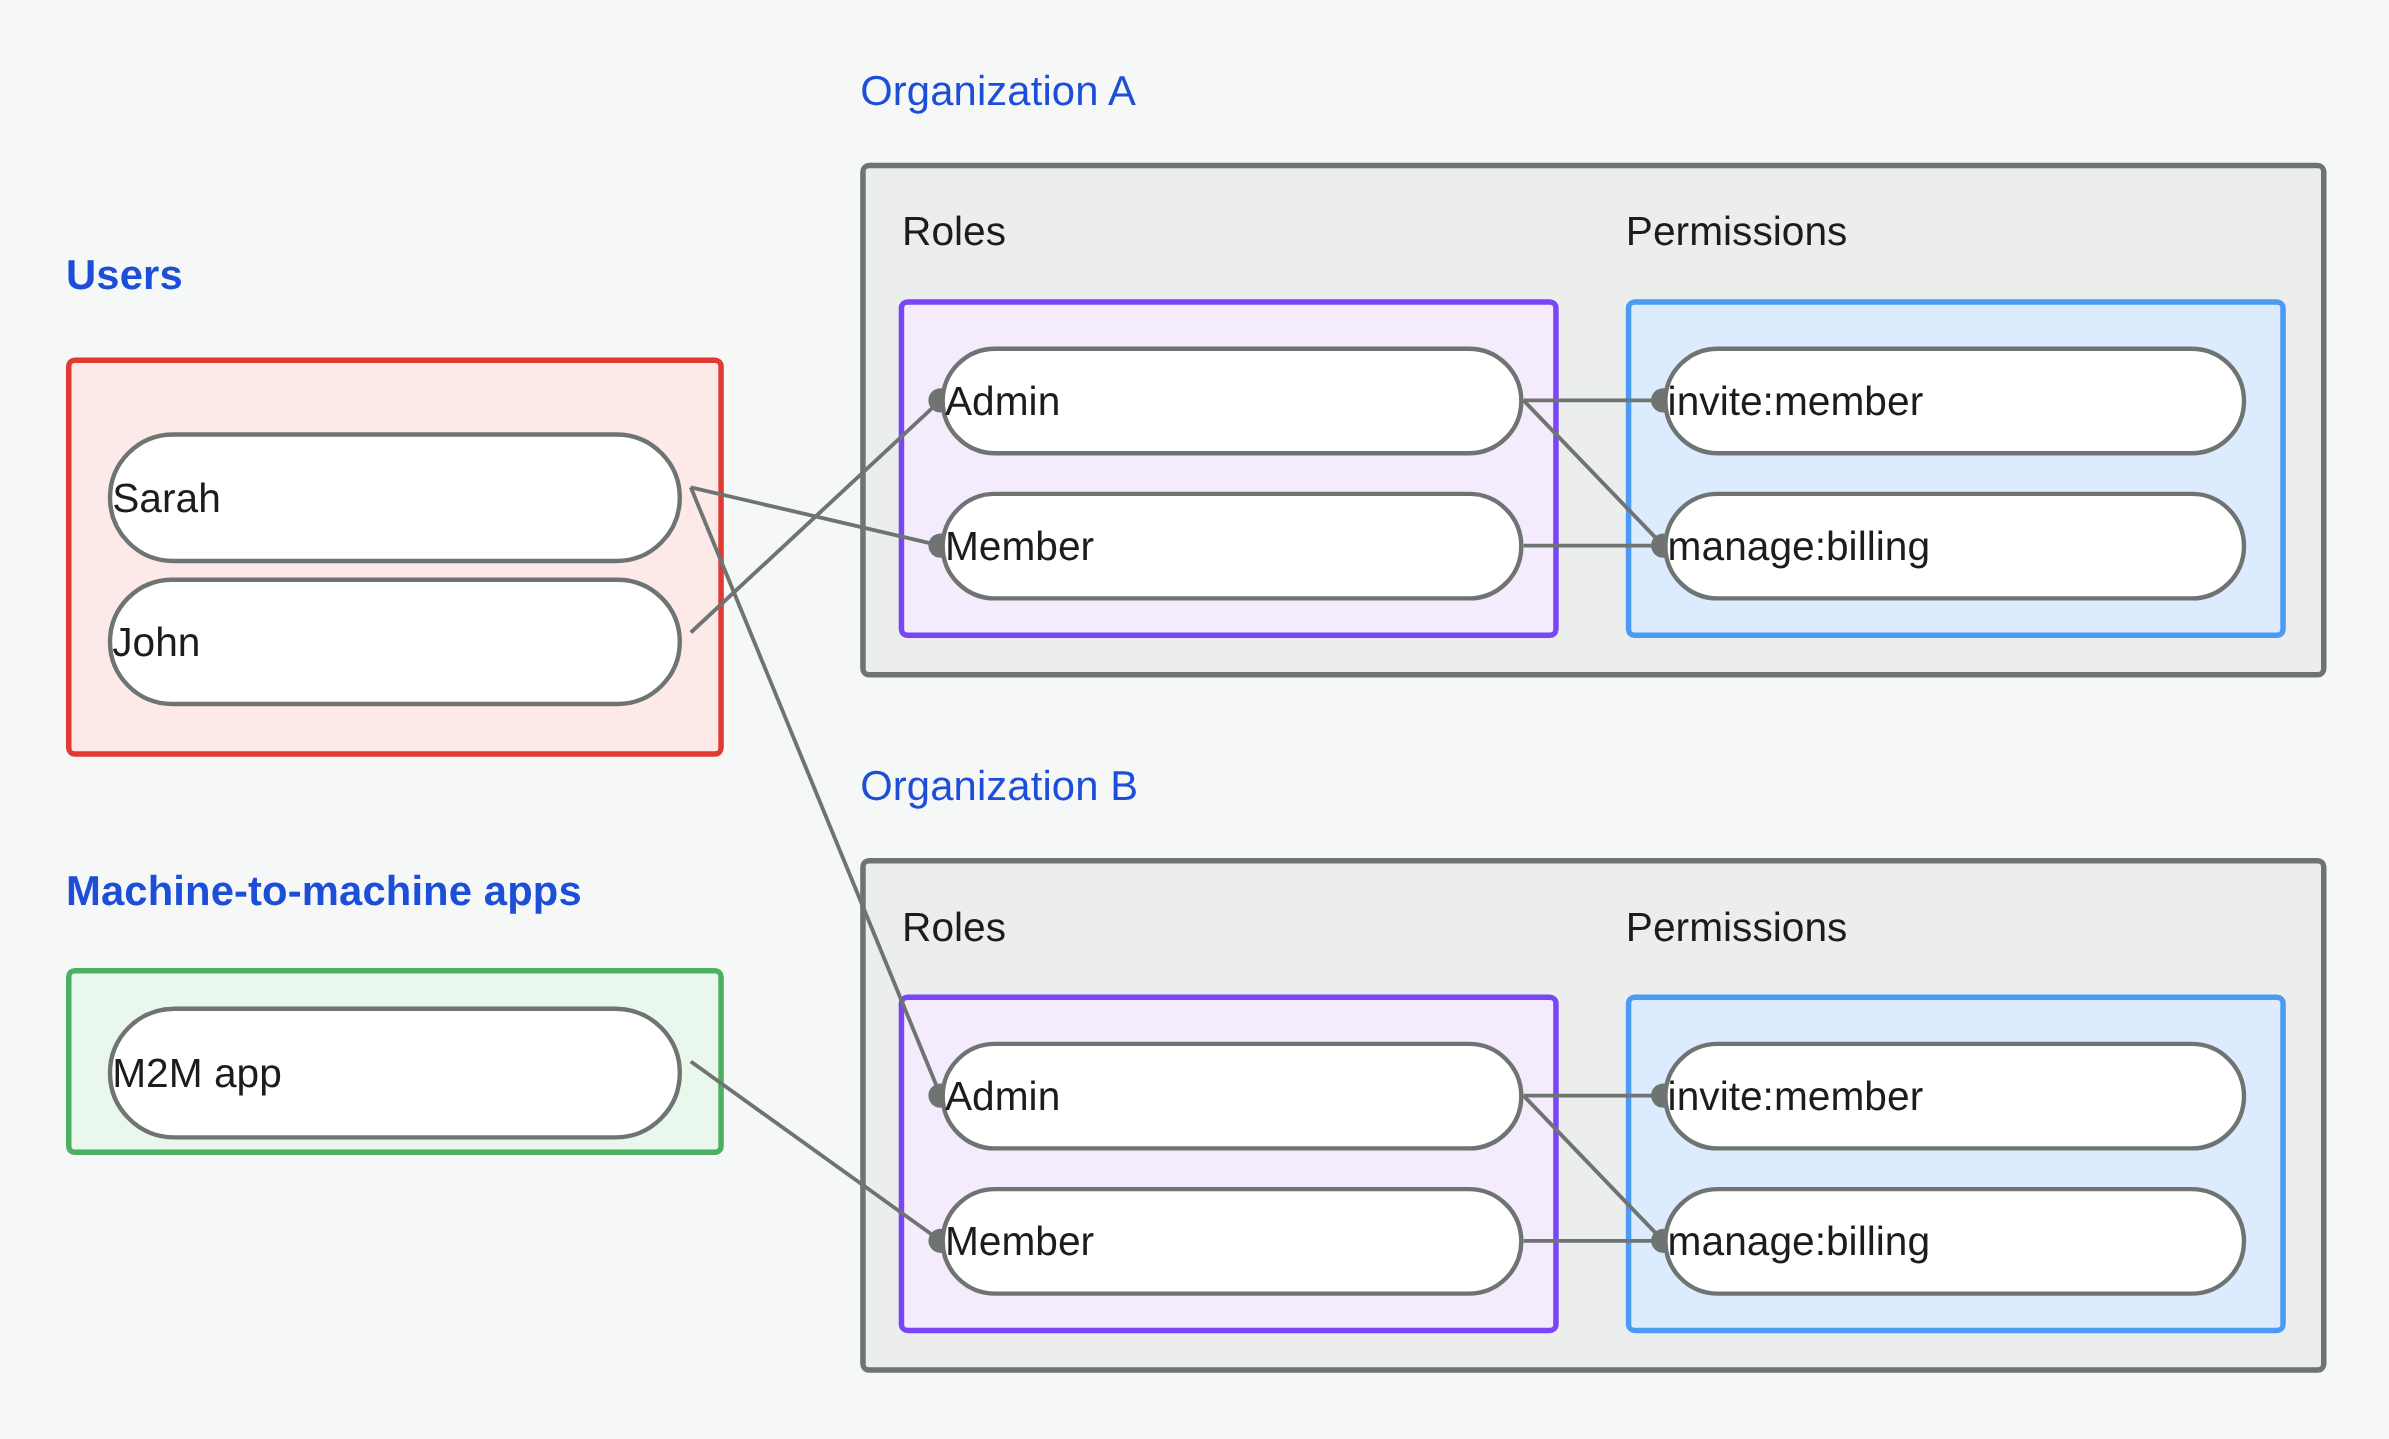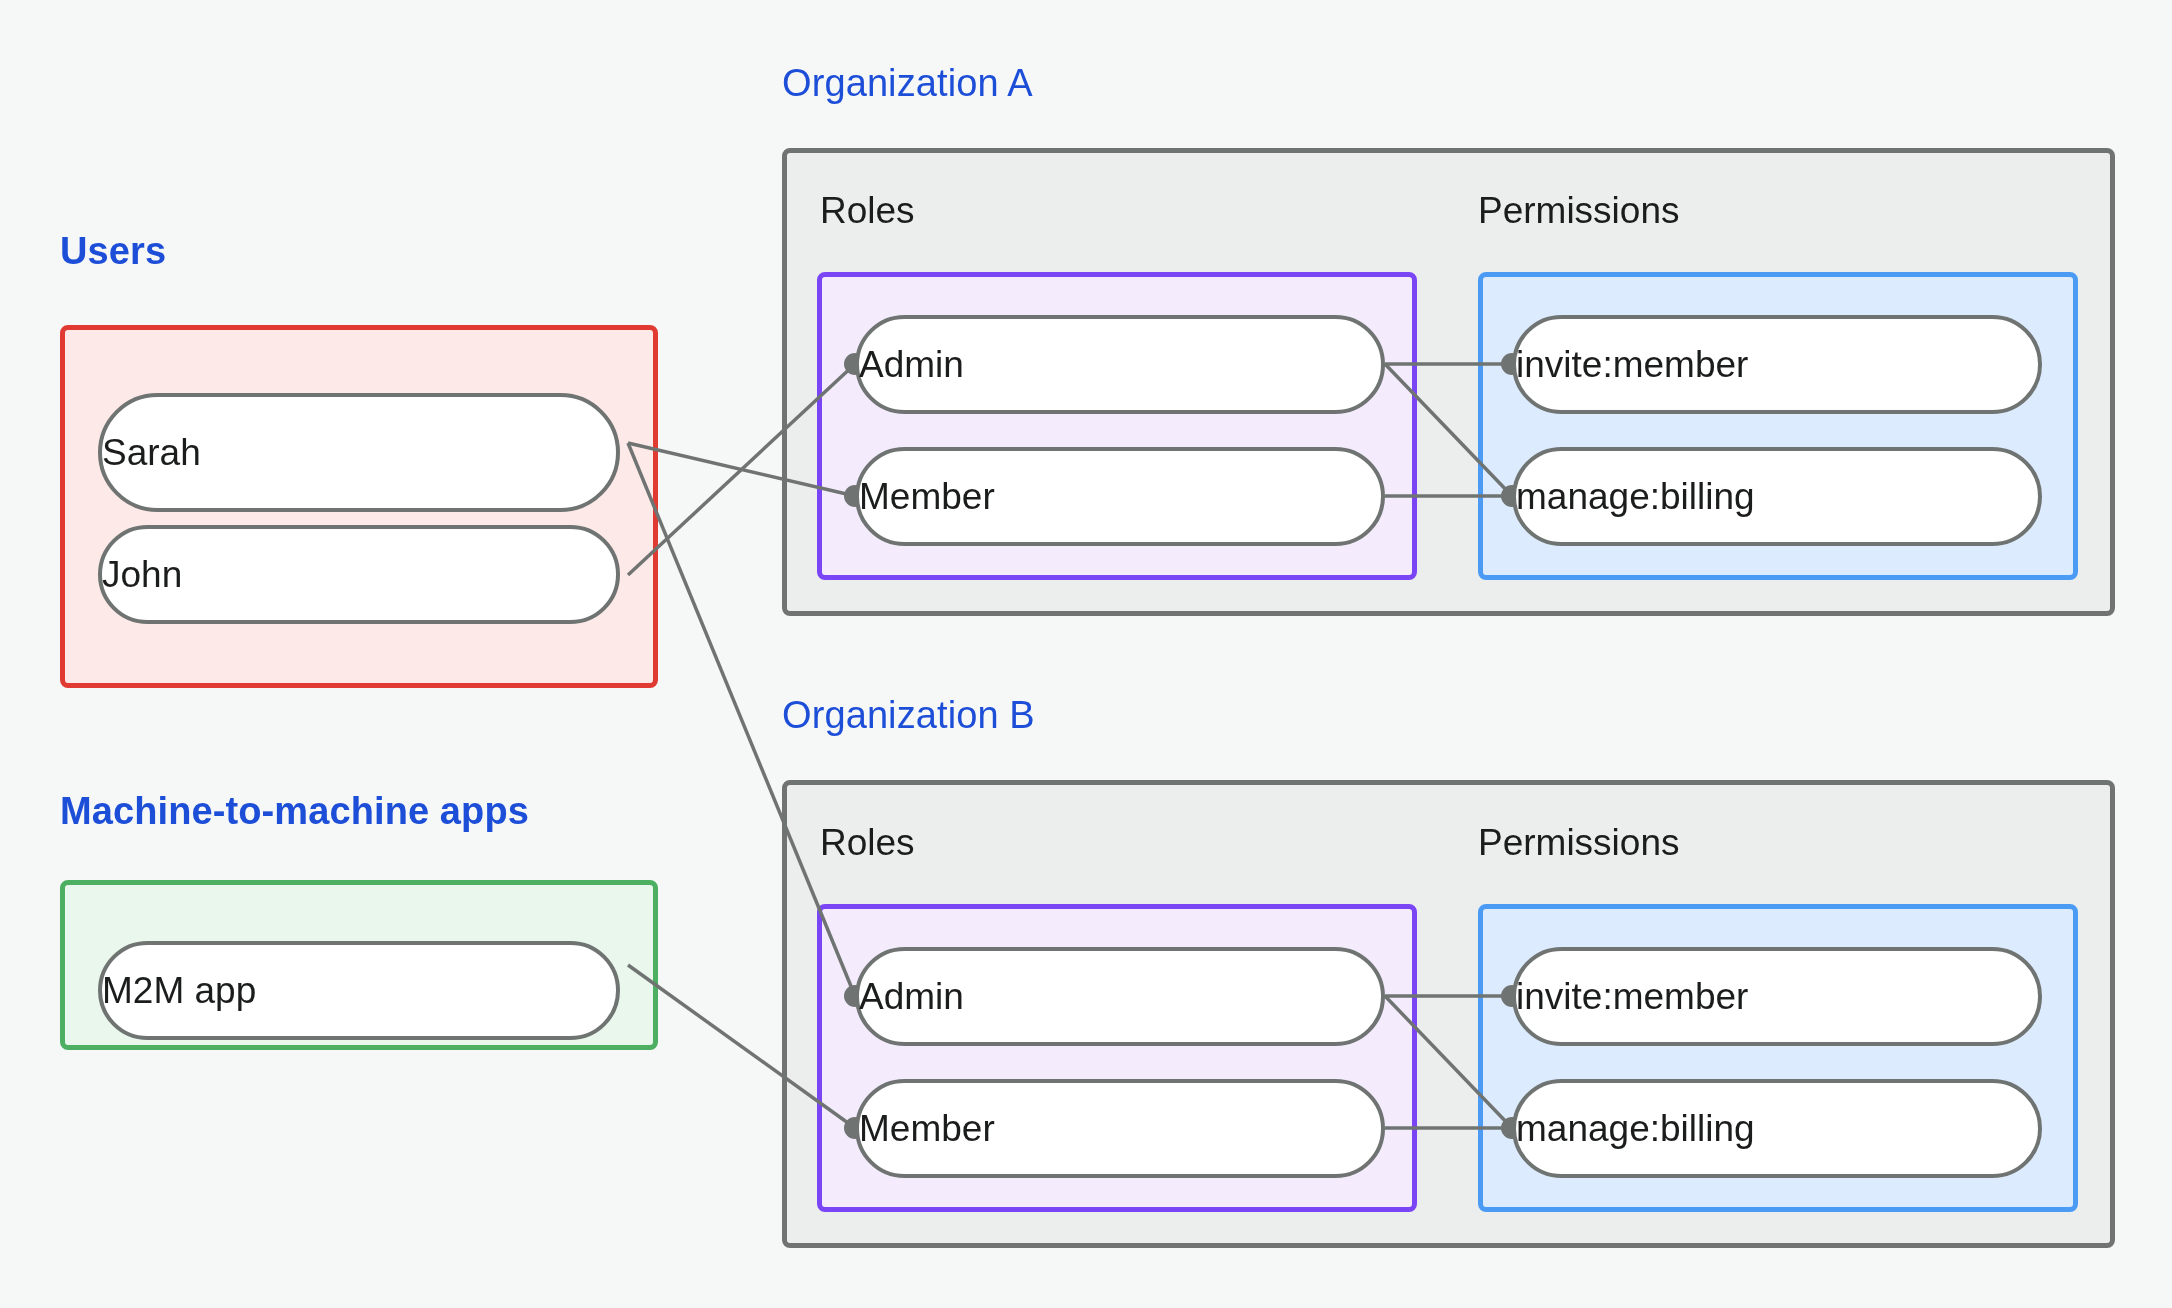--- a/index.html
+++ b/index.html
@@ -73,29 +73,29 @@
   </svg>
 
   <div class="group-label users-label" style="left:60px;top:230px;">Users</div>
 
   <div class="panel panel-users" style="left:60px;top:325px;width:598px;height:363px;"></div>
 
   <div class="pill" style="left:98px;top:393px;width:522px;height:119px;">
     <span>Sarah</span>
   </div>
 
-  <div class="pill" style="left:98px;top:525px;width:522px;height:99px;">
+  <div class="pill" style="left:98px;top:525px;width:522px;height:117px;">
     <span>John</span>
   </div>
 
   <div class="group-label users-label" style="left:60px;top:790px;">Machine-to-machine apps</div>
 
   <div class="panel panel-m2m" style="left:60px;top:880px;width:598px;height:170px;"></div>
 
-  <div class="pill" style="left:98px;top:915px;width:522px;height:99px;margin-top:26px;">
+  <div class="pill" style="left:98px;top:915px;width:522px;height:121px;">
     <span>M2M app</span>
   </div>
 
   <div class="group-label" style="left:782px;top:62px;">Organization A</div>
 
   <div class="panel panel-org" style="left:782px;top:148px;width:1333px;height:468px;"></div>
 
   <div class="sub-label" style="left:820px;top:190px;">Roles</div>
   <div class="sub-label" style="left:1478px;top:190px;">Permissions</div>
 

